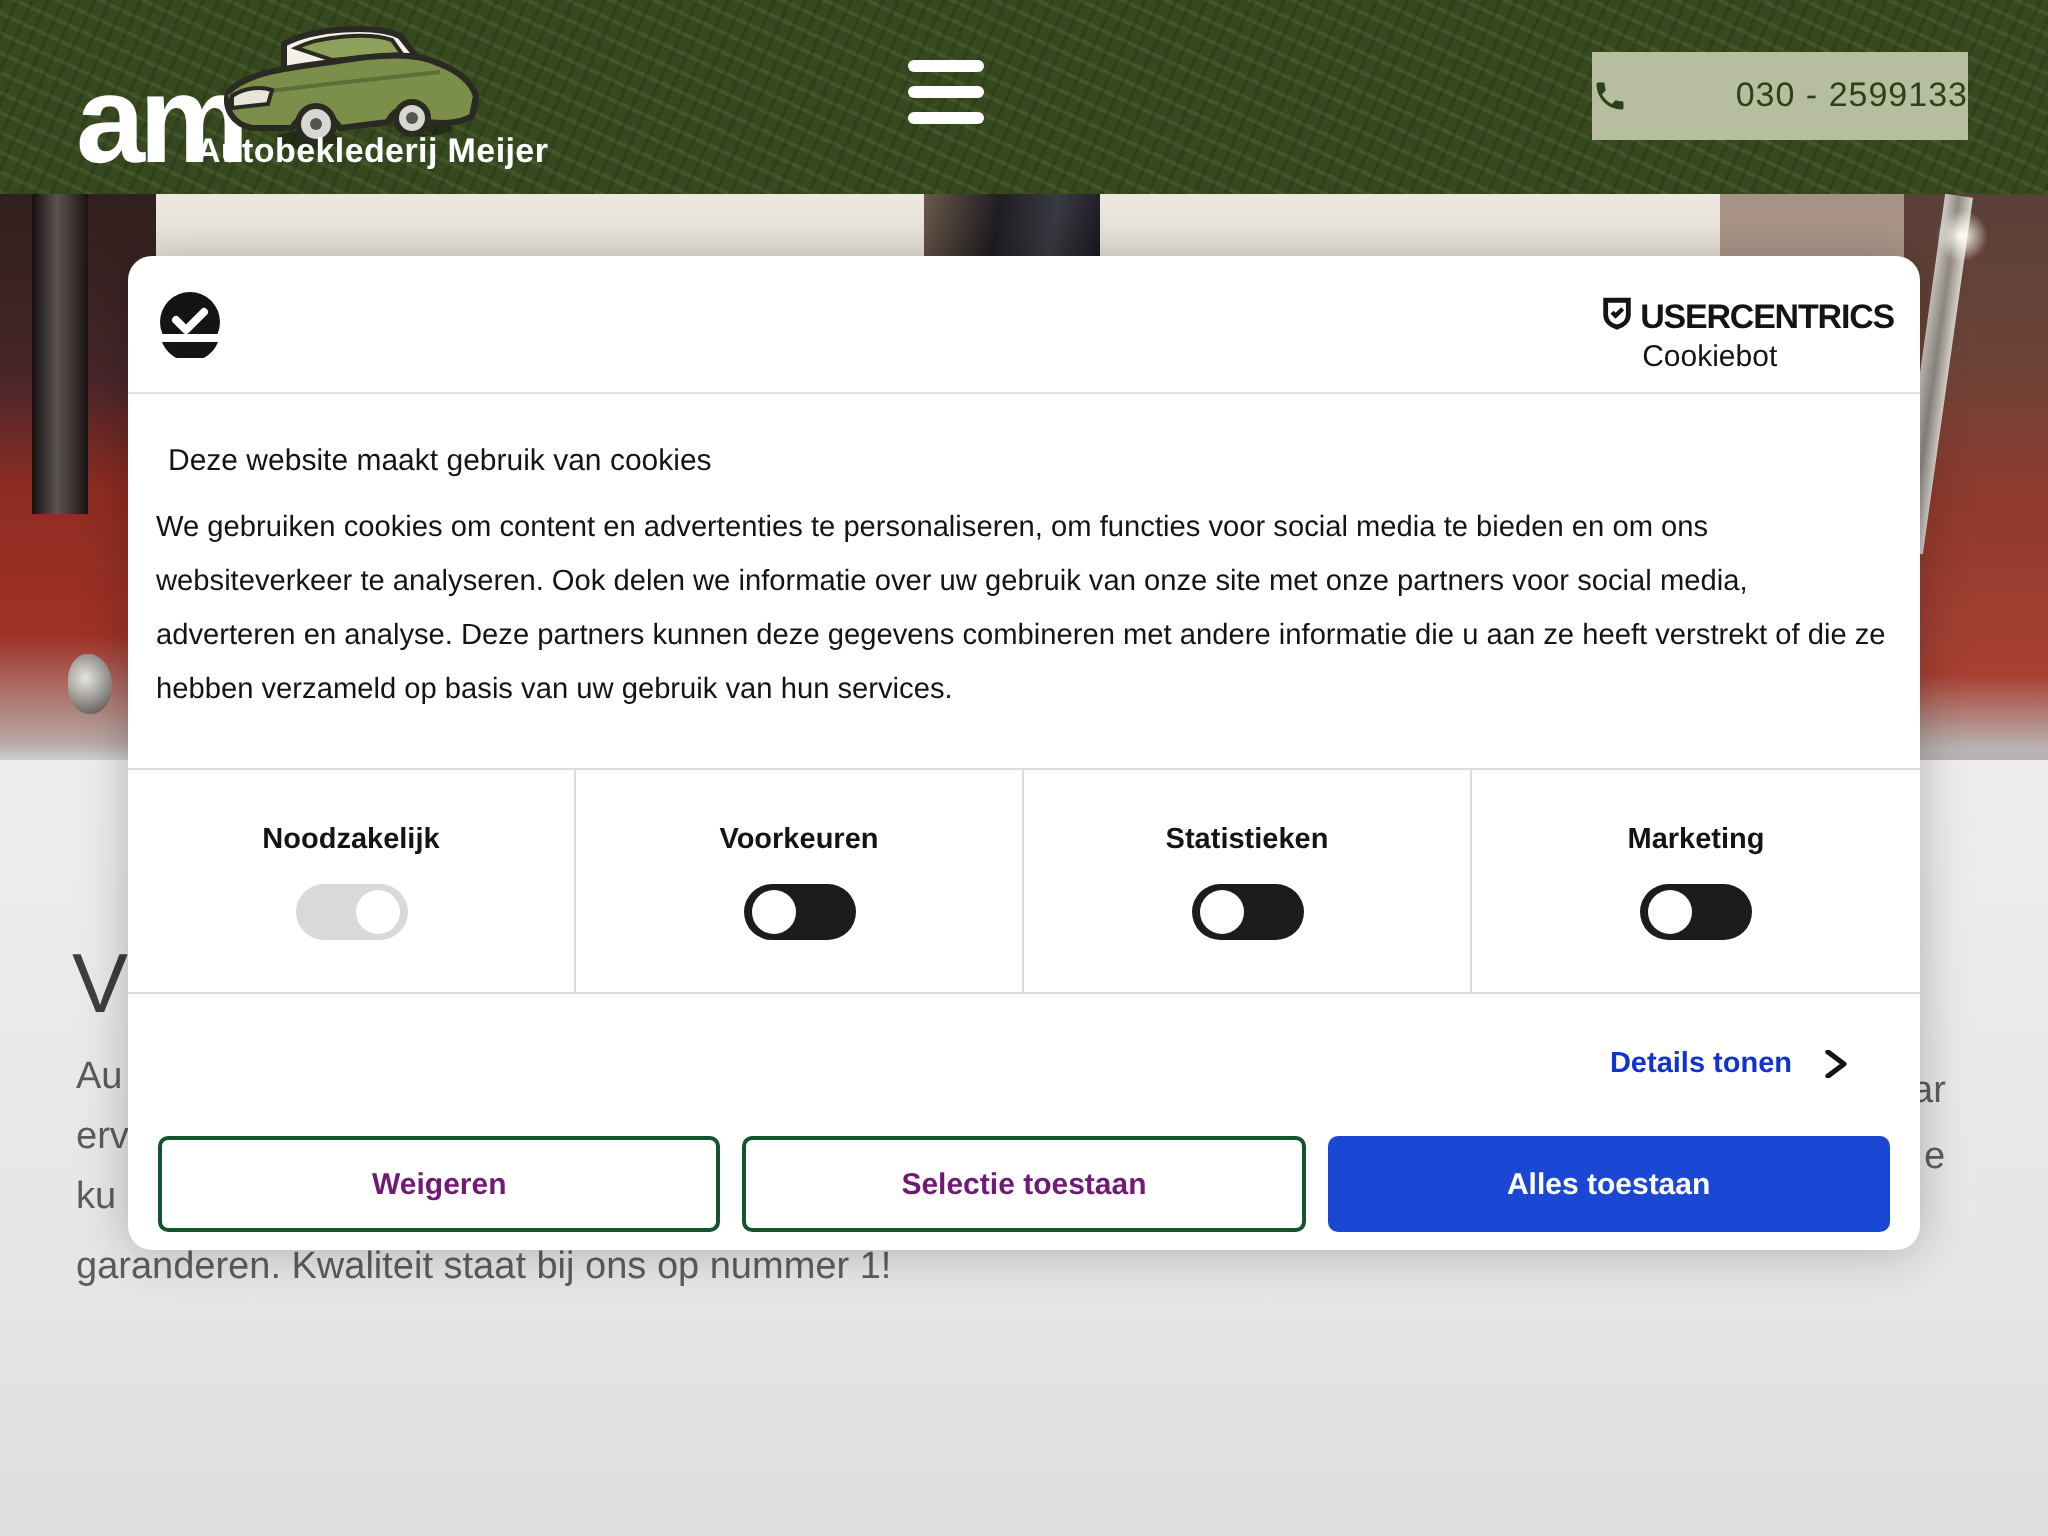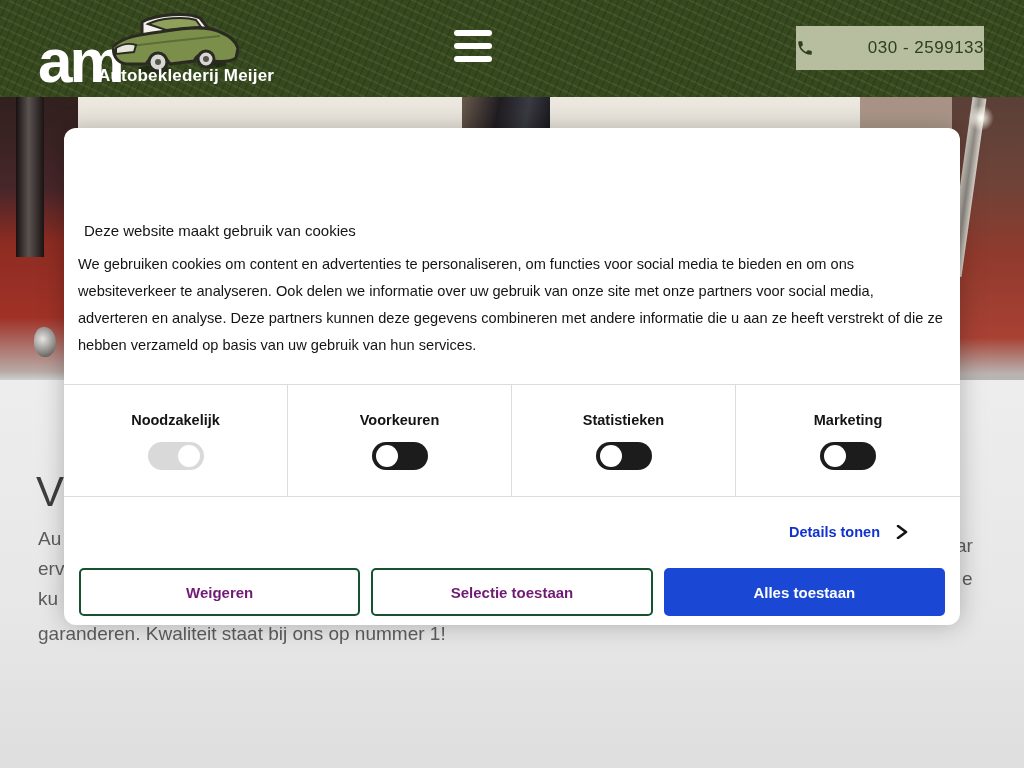--- a/index.html
+++ b/index.html
@@ -87,21 +87,21 @@
   .toggle-cell { width:224px; height:100%; border-right:1px solid #dcdcdc;
     display:flex; flex-direction:column; align-items:center; justify-content:center; gap:14px; }
   .toggle-cell:last-child { border-right:none; }
   .toggle-label { font-size:14.5px; font-weight:bold; color:#141414; }
   .switch { width:56px; height:28px; border-radius:14px; position:relative; cursor:pointer; }
   .switch .knob { position:absolute; top:3px; width:22px; height:22px; background:#fff; border-radius:50%; }
   .switch.on-disabled { background:#d9d9d9; cursor:default; }
   .switch.on-disabled .knob { right:4px; }
   .switch.off { background:#1c1c1c; }
   .switch.off .knob { left:4px; }
-  .details-row { position:absolute; right:52px; top:396px; display:flex; align-items:center; gap:16px; cursor:pointer; }
+  .details-row { position:absolute; right:36px; top:396px; display:flex; align-items:center; gap:16px; cursor:pointer; }
   .details-link { color:#1032cf; font-weight:bold; font-size:14.5px; }
   .chevron svg { display:block; }
   .btn-row { position:absolute; left:0; top:440px; width:896px; padding:0 15px; display:flex; gap:11px; }
   .cb-btn {
     flex:1; height:48px; border-radius:5px; font-family:"Liberation Sans", sans-serif;
     font-size:15px; font-weight:bold; cursor:pointer;
   }
   .cb-btn.outline { background:#fff; border:2px solid #14532d; color:#701a75; }
   .cb-btn.primary { background:#1a47d4; border:2px solid #1a47d4; color:#fff; }
 </style>
@@ -163,20 +163,42 @@
       <svg width="18" height="18" viewBox="0 0 24 24" fill="#2c401a">
         <path d="M6.62 10.79c1.44 2.83 3.76 5.14 6.59 6.59l2.2-2.2c.27-.27.67-.36 1.02-.24 1.12.37 2.33.57 3.57.57.55 0 1 .45 1 1V20c0 .55-.45 1-1 1-9.39 0-17-7.61-17-17 0-.55.45-1 1-1h3.5c.55 0 1 .45 1 1 0 1.25.2 2.45.57 3.57.11.35.03.74-.25 1.02l-2.2 2.2z"></path>
       </svg>
     </span>
     <span>030 - 2599133</span>
   </button>
 </div>
 
 <div class="dialog">
 
+  <div class="dlg-logo-row">
+    <div class="cb-logo">
+      <svg width="32" height="33" viewBox="0 0 32 33">
+        <circle cx="16" cy="15" r="15" fill="#141414"></circle>
+        <path d="M9 14 L14 19 L23 10" stroke="#fff" stroke-width="4" fill="none" stroke-linecap="round" stroke-linejoin="round"></path>
+        <rect x="0" y="21" width="32" height="4" fill="#fff"></rect>
+        <path d="M2 25 L30 25 A15 15 0 0 1 2 25 Z" fill="#141414"></path>
+      </svg>
+    </div>
+    <div class="uc-wrap">
+      <div class="uc-row1">
+        <span>
+          <svg width="17" height="17" viewBox="0 0 24 24">
+            <path d="M4 3 H20 V13 C20 18 16 21 12 22 C8 21 4 18 4 13 Z" fill="none" stroke="#141414" stroke-width="3.4"></path>
+            <path d="M8.5 11.5 L11 14 L16 9" stroke="#141414" stroke-width="3" fill="none"></path>
+          </svg>
+        </span>
+        <span class="uc-name">USERCENTRICS</span>
+      </div>
+      <div class="uc-sub">Cookiebot</div>
+    </div>
+  </div>
 
   <div class="dlg-title">Deze website maakt gebruik van cookies</div>
   <div class="dlg-body">We gebruiken cookies om content en advertenties te personaliseren, om functies voor social media te bieden en om ons websiteverkeer te analyseren. Ook delen we informatie over uw gebruik van onze site met onze partners voor social media, adverteren en analyse. Deze partners kunnen deze gegevens combineren met andere informatie die u aan ze heeft verstrekt of die ze hebben verzameld op basis van uw gebruik van hun services.</div>
 
   <div class="toggle-row">
     <div class="toggle-cell">
       <div class="toggle-label">Noodzakelijk</div>
       <div class="switch on-disabled">
           <div class="knob"></div>
         </div>

